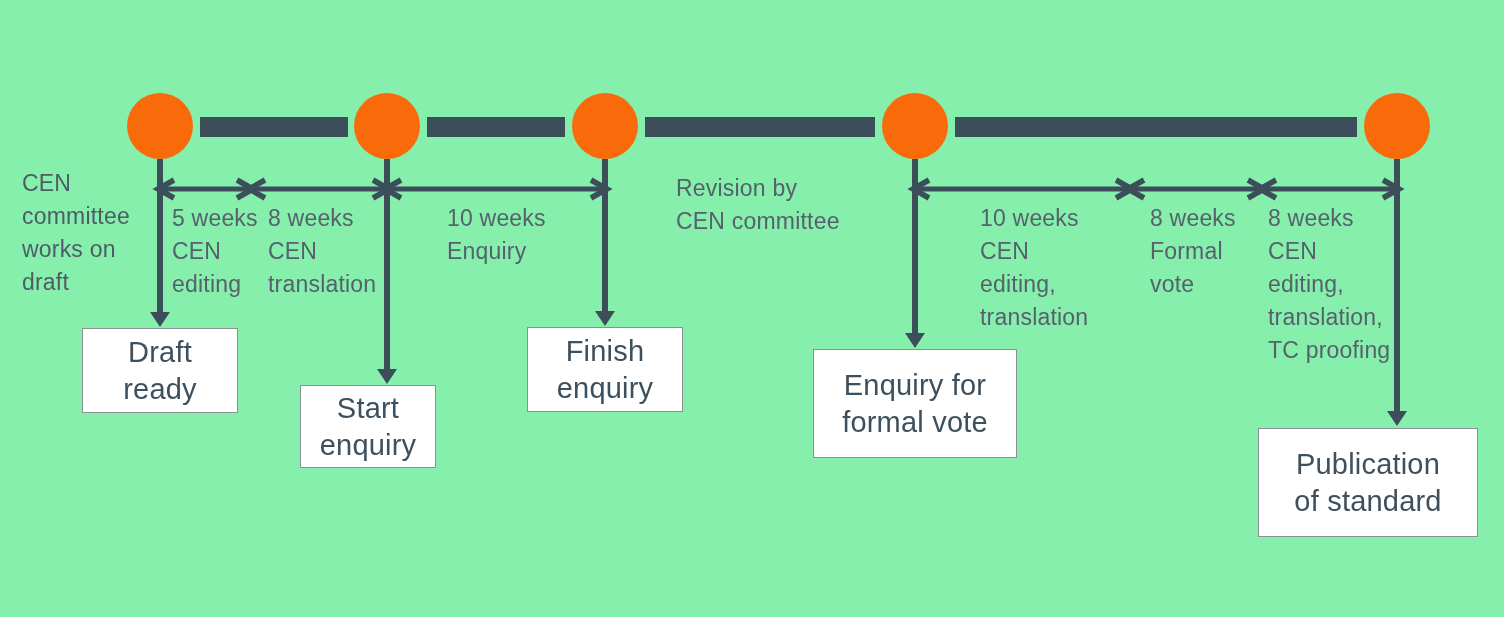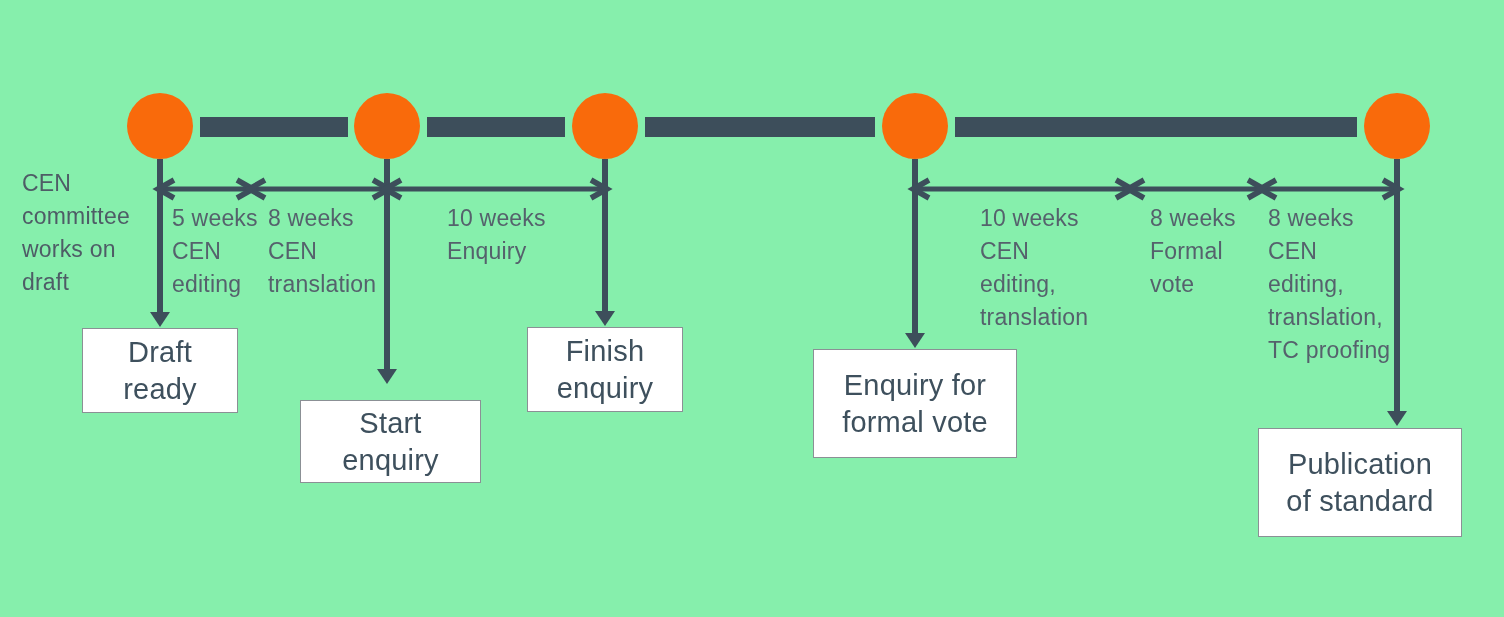--- a/index.html
+++ b/index.html
@@ -108,37 +108,39 @@
 draft</div>
 
   <div class="ilabel" style="left:172px;top:202px">5 weeks
 CEN
 editing</div>
   <div class="ilabel" style="left:268px;top:202px">8 weeks
 CEN
 translation</div>
   <div class="ilabel" style="left:447px;top:202px">10 weeks
 Enquiry</div>
+  <div class="ilabel" style="left:676px;top:172px">Revision by
+CEN committee</div>
   <div class="ilabel" style="left:980px;top:202px">10 weeks
 CEN
 editing,
 translation</div>
   <div class="ilabel" style="left:1150px;top:202px">8 weeks
 Formal
 vote</div>
   <div class="ilabel" style="left:1268px;top:202px">8 weeks
 CEN
 editing,
 translation,
 TC proofing</div>
 
   <div class="mbox" style="left:82px;top:328px;width:156px;height:85px">Draft
 ready</div>
-  <div class="mbox" style="left:300px;top:400px;width:181px;height:83px">Start
+  <div class="mbox" style="left:300px;top:385px;width:136px;height:83px">Start
 enquiry</div>
   <div class="mbox" style="left:527px;top:327px;width:156px;height:85px">Finish
 enquiry</div>
   <div class="mbox" style="left:813px;top:349px;width:204px;height:109px">Enquiry for
 formal vote</div>
-  <div class="mbox" style="left:1258px;top:428px;width:204px;height:109px">Publication
+  <div class="mbox" style="left:1258px;top:428px;width:220px;height:109px">Publication
 of standard</div>
 
 </div>
 
 </body></html>

